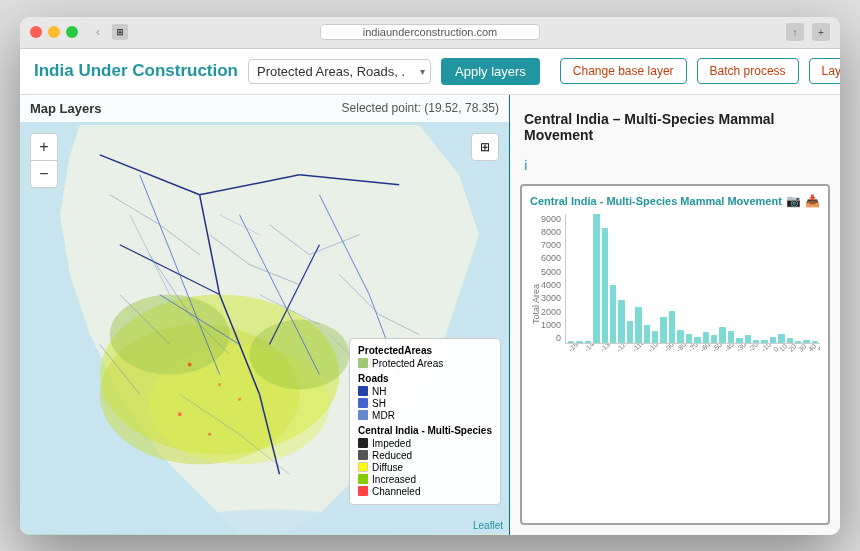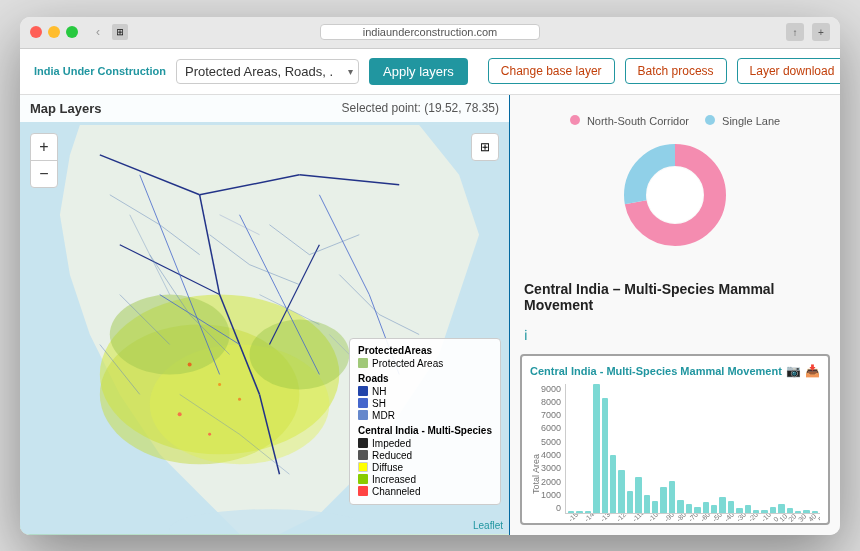--- a/index.html
+++ b/index.html
@@ -78,21 +78,21 @@
     .appbar {
       background: white;
       height: 46px;
       display: flex;
       align-items: center;
       padding: 0 14px;
       border-bottom: 1px solid #ddd;
       gap: 10px;
     }
     .app-title {
-      font-size: 11px;
+      font-size: 17px;
       font-weight: 700;
       color: #2196a0;
       white-space: nowrap;
     }
     .layer-select {
       background: white;
       border: 1px solid #ccc;
       border-radius: 4px;
       padding: 4px 24px 4px 8px;
       font-size: 13px;
@@ -523,41 +523,20 @@
           <div class="legend-color" style="background:#ff4444;"></div>
           <span>Channeled</span>
         </div>
       </div>
 
       <div class="leaflet-credit">Leaflet</div>
     </div>
 
     <div class="right-panel">
 
-      <div class="donut-section">
-        <div class="donut-legend">
-          <span>
-            <span class="legend-dot" style="background:#f48cb0;"></span>
-            <span>North-South Corridor</span>
-          </span>
-          <span>
-            <span class="legend-dot" style="background:#90d0e8;"></span>
-            <span>Single Lane</span>
-          </span>
-        </div>
-
-        <div class="donut-container">
-          <svg viewBox="0 0 120 120" width="120" height="120">
-
-            <circle cx="60" cy="60" r="40" fill="none" stroke="#f48cb0" stroke-width="22" stroke-dasharray="181 70" stroke-dashoffset="0" transform="rotate(-90 60 60)"></circle>
-            <circle cx="60" cy="60" r="40" fill="none" stroke="#90d0e8" stroke-width="22" stroke-dasharray="70 181" stroke-dashoffset="-181" transform="rotate(-90 60 60)"></circle>
-            <circle cx="60" cy="60" r="28" fill="white"></circle>
-          </svg>
-        </div>
-      </div>
 
       <div class="section-title">Central India – Multi-Species Mammal Movement</div>
       <div class="info-icon">ℹ</div>
 
       <div class="chart-section">
         <div class="chart-header">
           <span class="chart-title">Central India - Multi-Species Mammal Movement</span>
           <div class="chart-actions">
             <span class="chart-action-btn">📷</span>
             <span class="chart-action-btn">📥</span>

